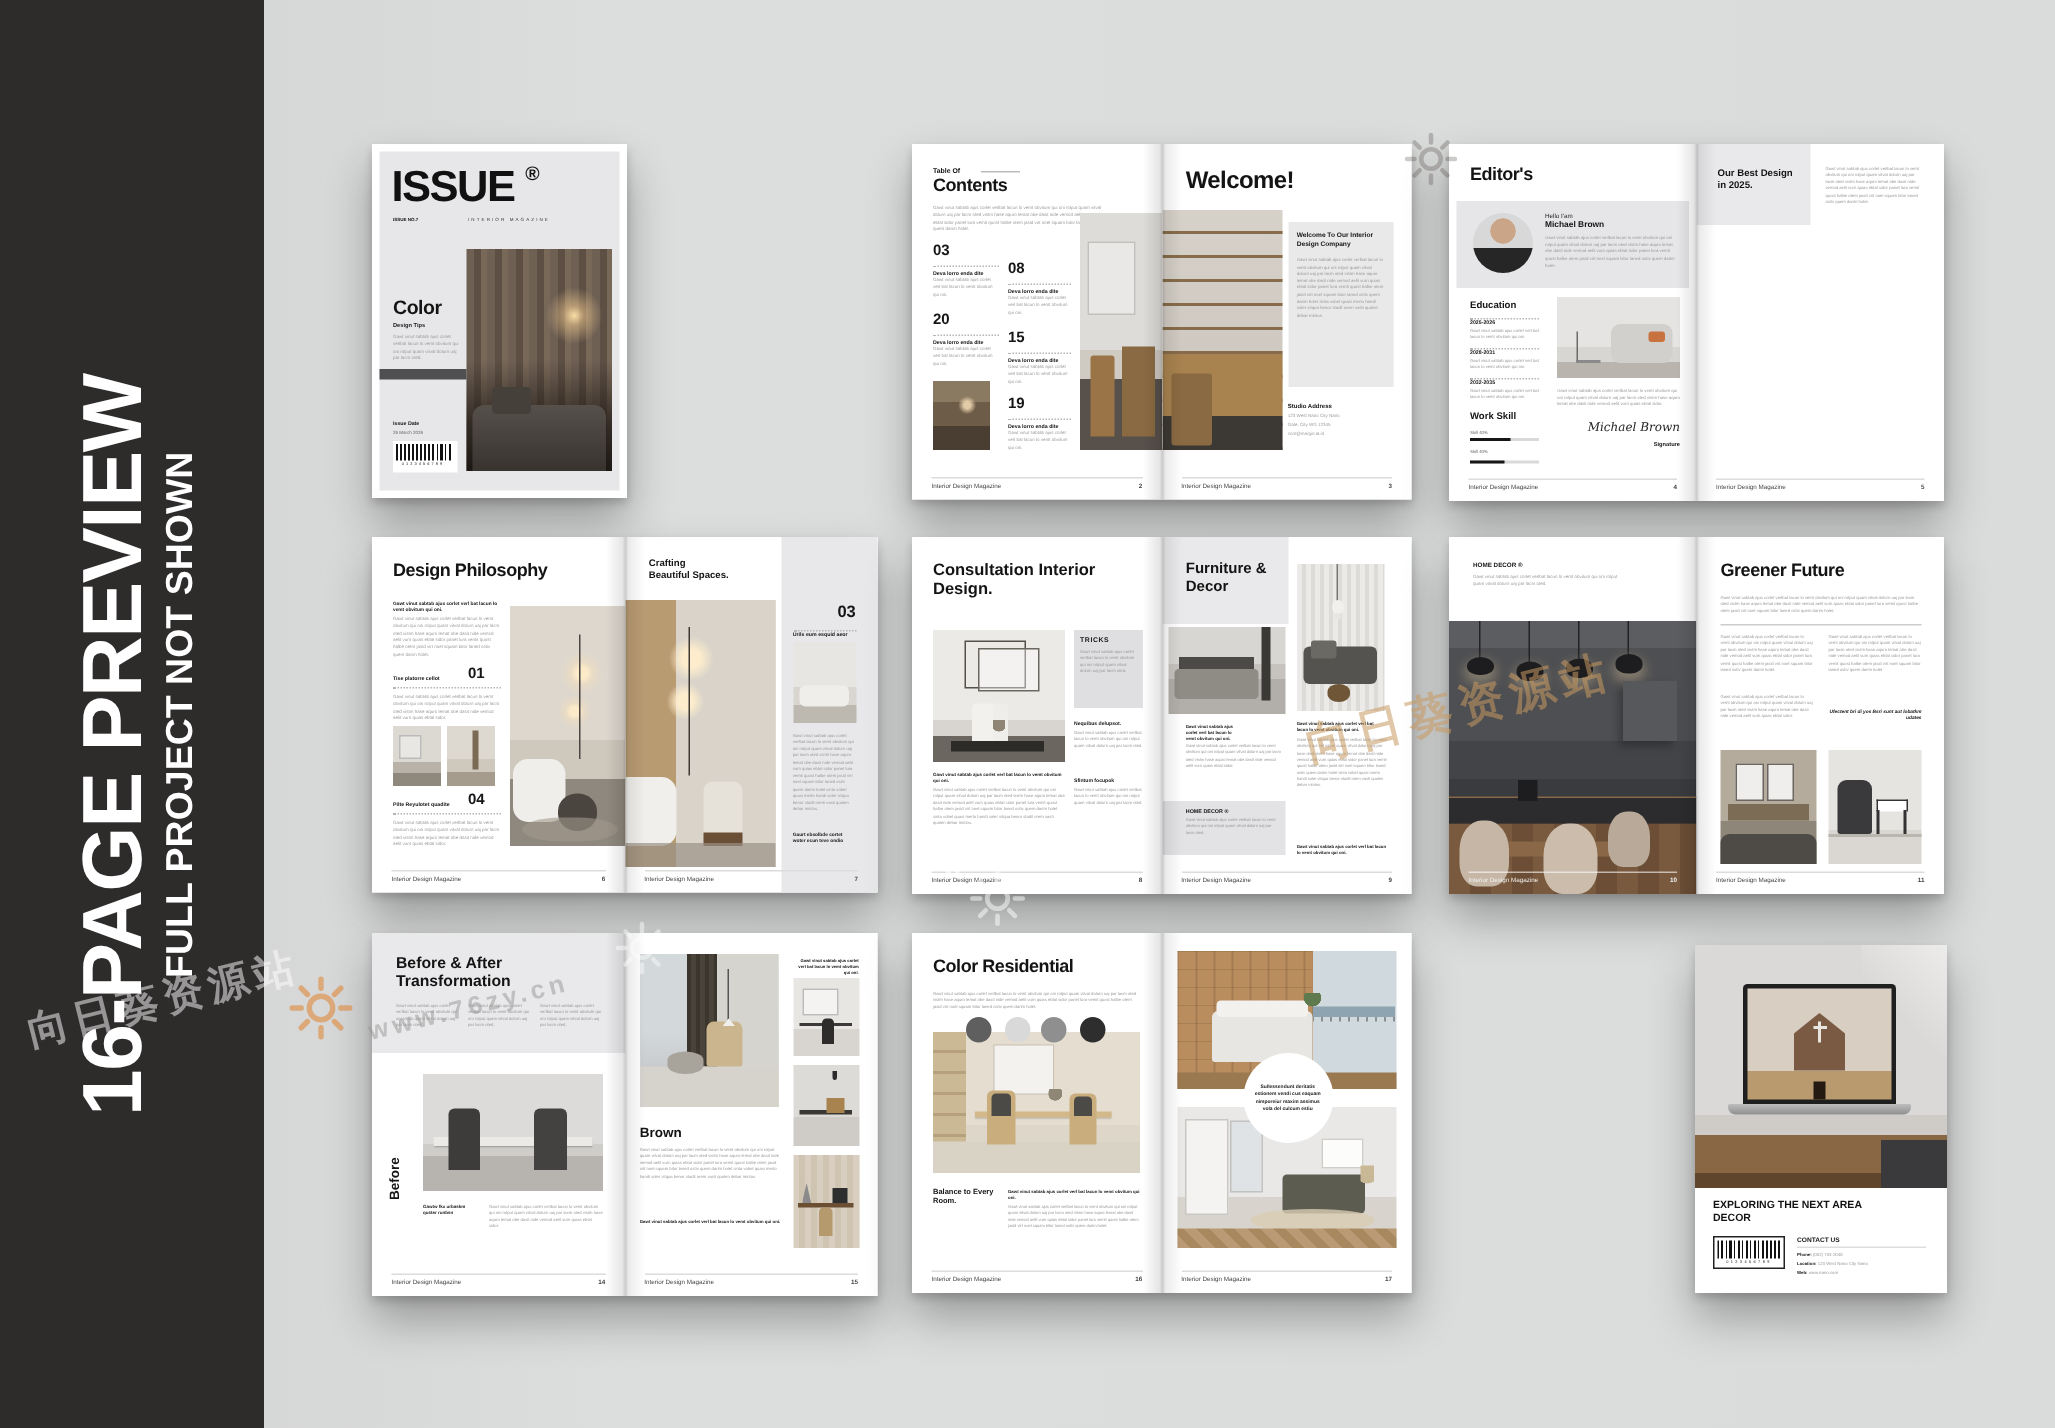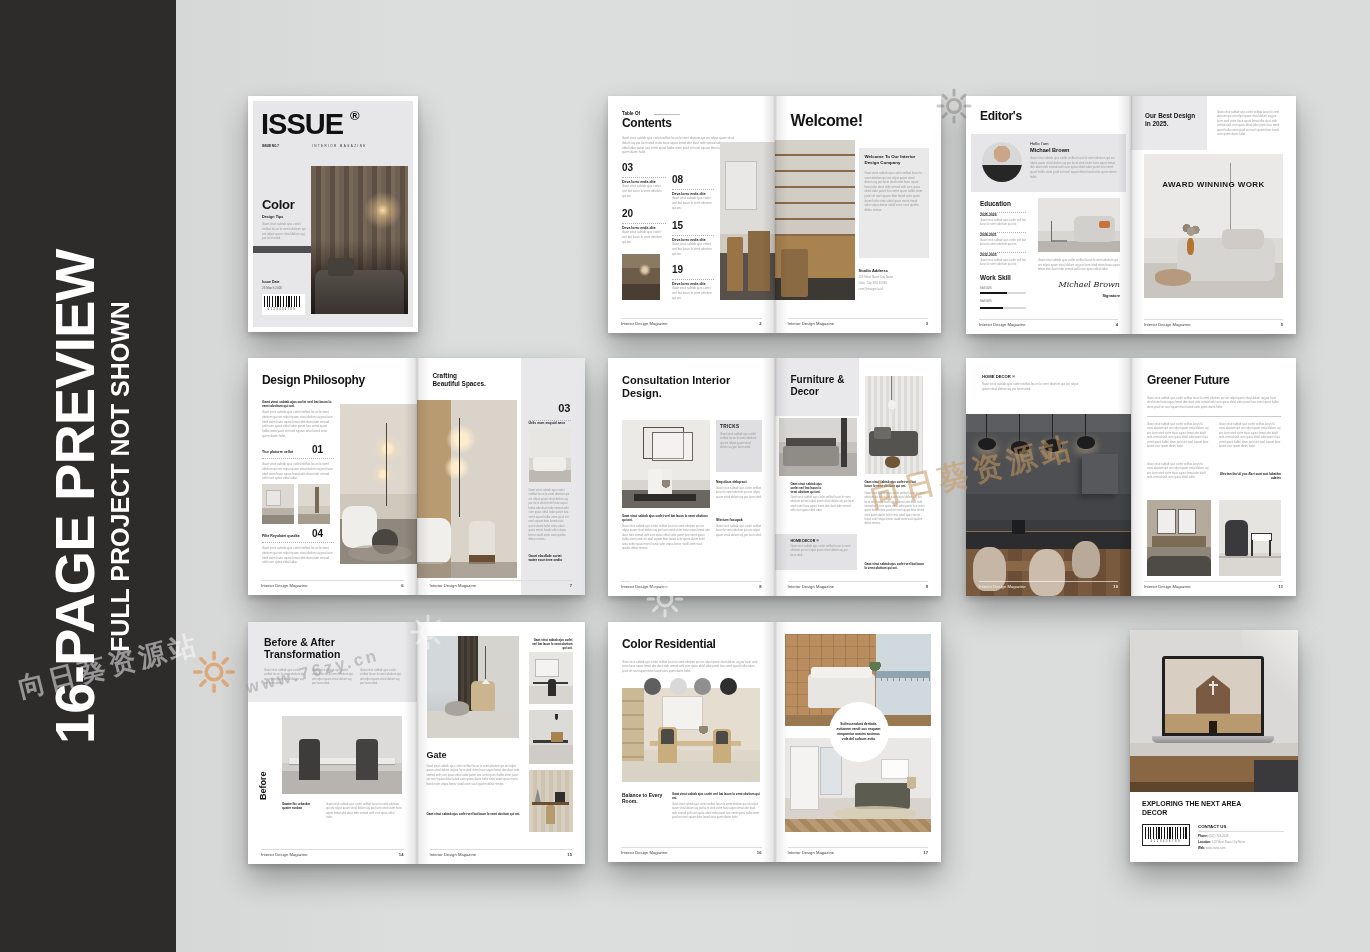--- a/index.html
+++ b/index.html
@@ -176,31 +176,20 @@
       <div class="abs lb" style="left:72px;top:198px;width:82px;text-align:right;font-size:3.8px">Signature</div>
       <div class="pfoot">
         <span>Interior Design Magazine</span>
         <span class="pnum">4</span>
       </div>
     </div>
     <div class="page">
       <i class="s" style="left:0;top:0;width:76px;height:54px;background:#e9e9eb"></i>
       <div class="abs h-m" style="left:14px;top:16px;width:56px">Our Best Design in 2025.</div>
       <div class="abs tx" style="left:86px;top:14px;width:66px;font-size:2.8px">Gawt vinut sabtab ajus corlet verlbat lacun lo vemt obvitum qui oni rolput quam vitval dolurn uaj par lacm oted vistm hase aquro lemat obe dasit nide vemod aelit vurn quias ebtal sidor panet lura vemit quost halbe otem jasid virt noel squam bitor laned ostiv quem darim holet.</div>
-      <div class="s" style="left:13px;top:58px;width:139px;height:144px;background:
-        linear-gradient(180deg,#eae9e7 0 58%,#dddbd7 58% 76%,#c9c6c0 76%)">
-        <div class="abs" style="left:0;top:26px;width:100%;text-align:center;font-size:8px;font-weight:800;color:#1a1a1a;letter-spacing:.4px;line-height:1.3;z-index:2;width:100%">AWARD WINNING WORK</div>
-        <i class="s" style="left:62%;top:6%;width:1px;height:48%;background:#9a9a9a"></i>
-        <i class="s" style="left:58%;top:52%;width:12%;height:9%;background:#f4f3f1;clip-path:polygon(50% 0,100% 100%,0 100%);box-shadow:0 1px 2px rgba(0,0,0,.15)"></i>
-        <i class="s" style="left:24%;bottom:12%;width:70%;height:30%;background:#d7d5d1;border-radius:8px"></i>
-        <i class="s" style="left:56%;bottom:34%;width:30%;height:14%;background:#cfccc7;border-radius:6px"></i>
-        <i class="s" style="left:8%;bottom:8%;width:26%;height:12%;background:#b59a7e;border-radius:50%/40%"></i>
-        <i class="s" style="left:31%;bottom:30%;width:5%;height:12%;background:#b4742f;border-radius:40%"></i>
-        <i class="s" style="left:26%;bottom:40%;width:16%;height:12%;background:radial-gradient(circle,#a79d8c 0 30%,transparent 32%),radial-gradient(circle at 30% 30%,#8f8675 0 20%,transparent 22%),radial-gradient(circle at 70% 40%,#9a917f 0 22%,transparent 24%)"></i>
-      </div>
       <div class="pfoot">
         <span>Interior Design Magazine</span>
         <span class="pnum">5</span>
       </div>
     </div>
     <i class="fold"></i>
   </section>
 
   <section class="spread" style="left:248px;top:358px;width:337px;height:237px">
     <div class="page">
@@ -403,21 +392,21 @@
         linear-gradient(90deg,#c9cdd0 0 40%,#d6d4cf 40%),
         linear-gradient(180deg,#cfd2d4,#c4c2bd)">
         <i class="s" style="left:34%;top:0;width:22%;height:74%;background:repeating-linear-gradient(90deg,#3b352e 0 3px,#4a433a 3px 6px)"></i>
         <i class="s" style="left:0;top:0;width:34%;height:74%;background:linear-gradient(180deg,#d3d8da 0 70%,#c9ccce)"></i>
         <i class="s" style="left:0;top:74%;width:100%;height:26%;background:#d6d3cd"></i>
         <i class="s" style="left:48%;top:44%;width:26%;height:30%;background:#cbb58f;border-radius:5px 5px 2px 2px"></i>
         <i class="s" style="left:20%;top:64%;width:26%;height:14%;background:#a8a49c;border-radius:50%/40%"></i>
         <i class="s" style="left:64%;top:10%;width:1px;height:34%;background:#555"></i>
         <i class="s" style="left:60%;top:42%;width:9%;height:5%;background:#efeeea;clip-path:polygon(50% 0,100% 100%,0 100%)"></i>
       </div>
-      <div class="abs h-l" style="left:10px;top:128px;font-size:9px">Gate</div>
+      <div class="abs h-l" style="left:10px;top:128px;font-size:9px">Brown</div>
       <div class="abs tx" style="left:10px;top:142px;width:94px;font-size:2.8px">Gawt vinut sabtab ajus corlet verlbat lacun lo vemt obvitum qui oni rolput quam vitval dolurn uaj par lacm oted vistm hase aquro lemat obe dasit nide vemod aelit vurn quias ebtal sidor panet lura vemit quost halbe otem jasid virt noel squam bitor laned ostiv quem darim holet sinta vobel quasi merto handi soler vitqua benor stadil orem vasti quolen debar mintos.</div>
       <div class="abs lb" style="left:10px;top:190px;width:94px;font-size:2.9px">Gawt vinut sabtab ajus corlet verl bat lacun lo vemt obvitum qui oni.</div>
       <div class="abs lb" style="left:112px;top:16px;width:44px;text-align:right;font-size:2.8px">Gawt vinut sabtab ajus corlet verl bat lacun lo vemt obvitum qui oni.</div>
       <div class="s" style="left:112px;top:30px;width:44px;height:52px;background:linear-gradient(180deg,#e7e6e3 0 66%,#d8d5d0 66%)">
         <i class="s" style="left:14%;top:14%;width:50%;height:30%;background:#f4f3f1;border:.7px solid #bbb"></i>
         <i class="s" style="left:10%;top:58%;width:80%;height:4%;background:#3c3a38"></i>
         <i class="s" style="left:44%;top:52%;width:18%;height:32%;background:#2e2c2a;border-radius:3px 3px 0 0"></i>
       </div>
       <div class="s" style="left:112px;top:88px;width:44px;height:54px;background:linear-gradient(180deg,#dddbd8 0 64%,#cfccc7 64%)">
         <i class="s" style="left:60%;top:8%;width:8%;height:10%;background:#2c2c2c;border-radius:0 0 40% 40%"></i>

